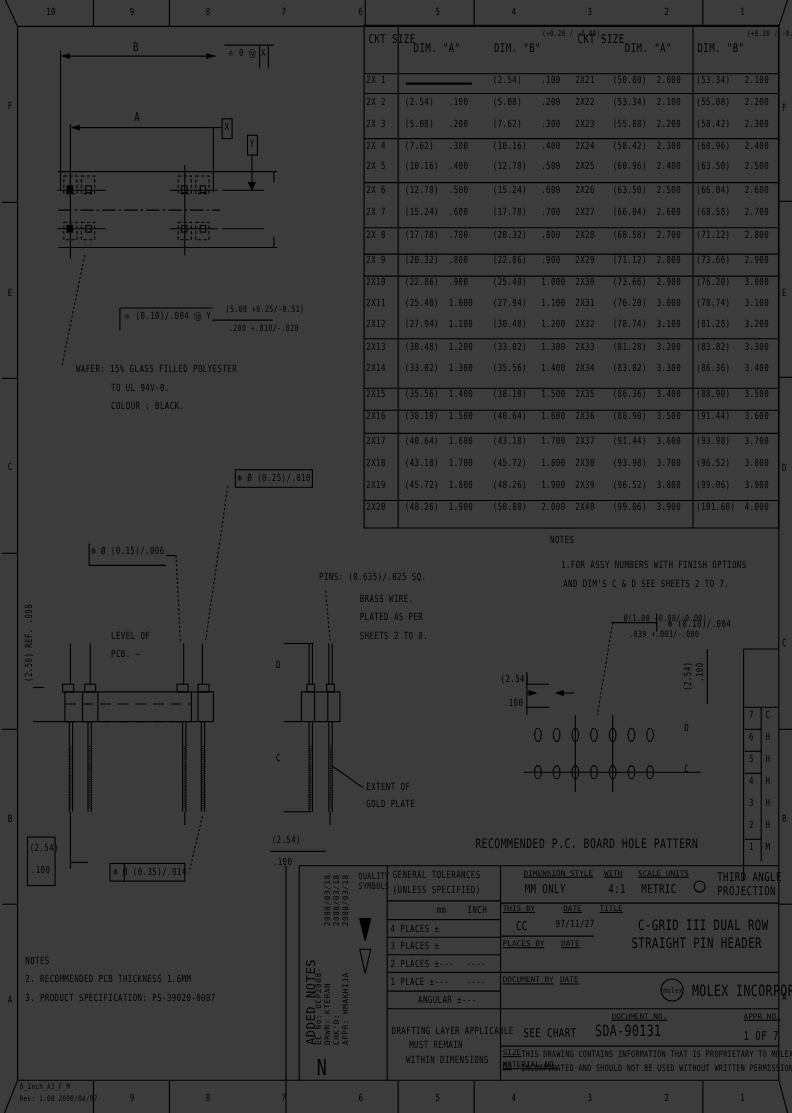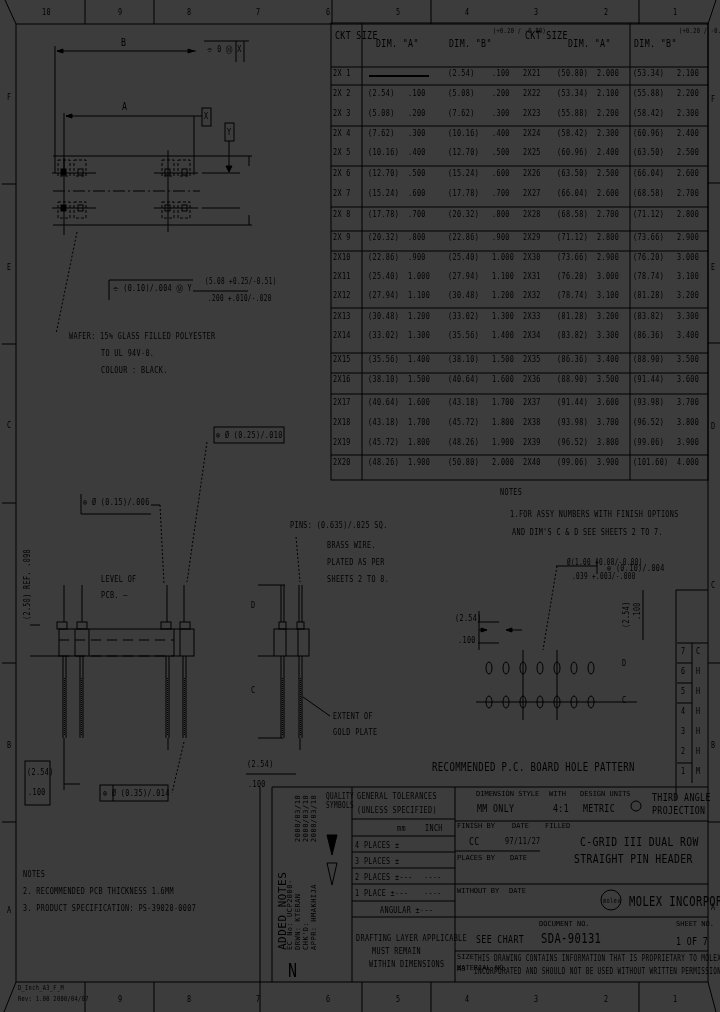--- a/index.html
+++ b/index.html
@@ -1,21 +1,21 @@
 <!DOCTYPE html>
 <html><head>
 <meta charset="utf-8">
 <style>
   html, body { margin:0; padding:0; }
   body { width:720px; height:1012px; background:#3c3c3c; position:relative; overflow:hidden;
          font-family:"DejaVu Sans Mono", monospace; color:#000; }
   .abs { position:absolute; }
   .t { position:absolute; font-size:9px; color:#000; white-space:nowrap; letter-spacing:0.5px; transform:scaleX(0.75); transform-origin:left top; }
   svg.draw { position:absolute; left:0; top:0; }
-  .ttl { position:absolute; font-size:7px; white-space:nowrap; }
+  .ttl { position:absolute; font-size:7px; white-space:nowrap;text-decoration:underline; }
   .big { font-size:11px; }
 </style>
 </head>
 <body>
 
 <svg class="draw" width="720" height="1012" viewBox="0 0 720 1012">
   <g stroke="#000" stroke-width="1" fill="none">
 
     <line x1="16" y1="24" x2="708" y2="24"></line>
     <line x1="5" y1="0" x2="16" y2="24"></line>
@@ -631,43 +631,43 @@
 <span class="t" style="left:424px;top:872px">----</span>
 <span class="t" style="left:424px;top:888px">----</span>
 <span class="t" style="left:356px;top:933px">DRAFTING LAYER APPLICABLE</span>
 <span class="t" style="left:372px;top:946px">MUST REMAIN</span>
 <span class="t" style="left:369px;top:959px">WITHIN DIMENSIONS</span>
 
 <span class="ttl" style="left:476px;top:790px">DIMENSION STYLE</span>
 <span class="t big" style="left:477px;top:802px">MM ONLY</span>
 <span class="ttl" style="left:549px;top:790px">WITH</span>
 <span class="t big" style="left:553px;top:802px">4:1</span>
-<span class="ttl" style="left:580px;top:790px">DESIGN UNITS</span>
+<span class="ttl" style="left:580px;top:790px">SCALE UNITS</span>
 <span class="t big" style="left:583px;top:802px">METRIC</span>
 <span class="t big" style="left:652px;top:791px">THIRD ANGLE</span>
 <span class="t big" style="left:652px;top:804px">PROJECTION</span>
 
-<span class="ttl" style="left:457px;top:822px">FINISH BY</span>
+<span class="ttl" style="left:457px;top:822px">THIS BY</span>
 <span class="t big" style="left:469px;top:835px">CC</span>
 <span class="ttl" style="left:512px;top:822px">DATE</span>
 <span class="t" style="left:505px;top:836px">97/11/27</span>
-<span class="ttl" style="left:545px;top:822px">FILLED</span>
+<span class="ttl" style="left:545px;top:822px">TITLE</span>
 <span class="ttl" style="left:457px;top:854px">PLACES BY</span>
 <span class="ttl" style="left:510px;top:854px">DATE</span>
 <span class="t" style="left:580px;top:834px;font-size:13px">C-GRID III DUAL ROW</span>
 <span class="t" style="left:574px;top:851px;font-size:13px">STRAIGHT PIN HEADER</span>
 
-<span class="ttl" style="left:457px;top:887px">WITHOUT BY</span>
+<span class="ttl" style="left:457px;top:887px">DOCUMENT BY</span>
 <span class="ttl" style="left:509px;top:887px">DATE</span>
 <span class="t" style="left:603px;top:897px;font-size:7px">molex</span>
 <span class="t" style="left:629px;top:893px;font-size:14px">MOLEX INCORPORATED</span>
 
 <span class="ttl" style="left:457px;top:964px">MATERIAL NO.</span>
 <span class="t big" style="left:476px;top:933px">SEE CHART</span>
-<span class="ttl" style="left:539px;top:920px">DOCUMENT NO.</span>
+<span class="ttl" style="left:556px;top:920px">DOCUMENT NO.</span>
 <span class="t" style="left:541px;top:930px;font-size:14px">SDA-90131</span>
-<span class="ttl" style="left:676px;top:920px">SHEET NO.</span>
+<span class="ttl" style="left:676px;top:920px">APPR NO.</span>
 <span class="t big" style="left:676px;top:935px">1 OF 7</span>
 
 <span class="ttl" style="left:457px;top:953px">SIZE</span>
 <span class="ttl" style="left:457px;top:965px">A3</span>
 <span class="t" style="left:474px;top:954px;font-size:8px">THIS DRAWING CONTAINS INFORMATION THAT IS PROPRIETARY TO MOLEX</span>
 <span class="t" style="left:474px;top:967px;font-size:8px">INCORPORATED AND SHOULD NOT BE USED WITHOUT WRITTEN PERMISSION</span>
 
 </body></html>

